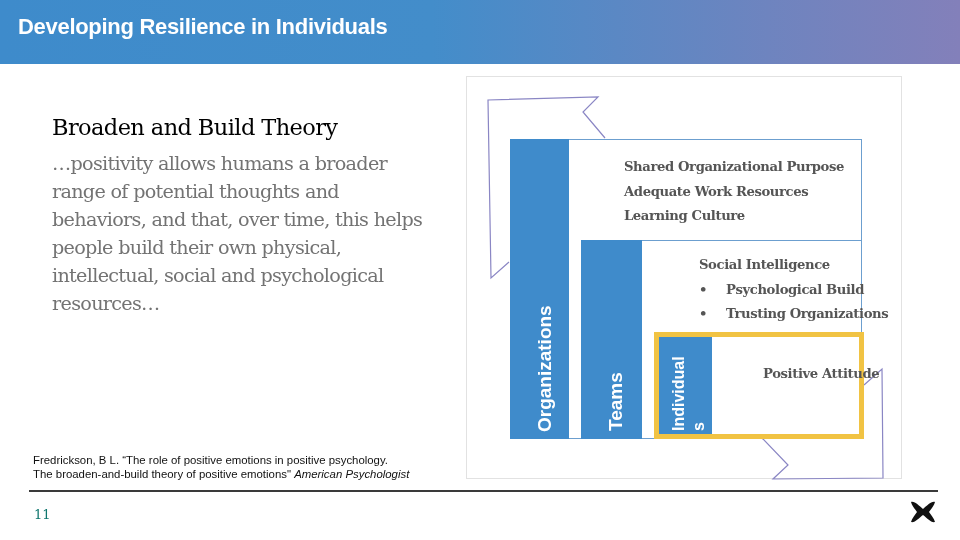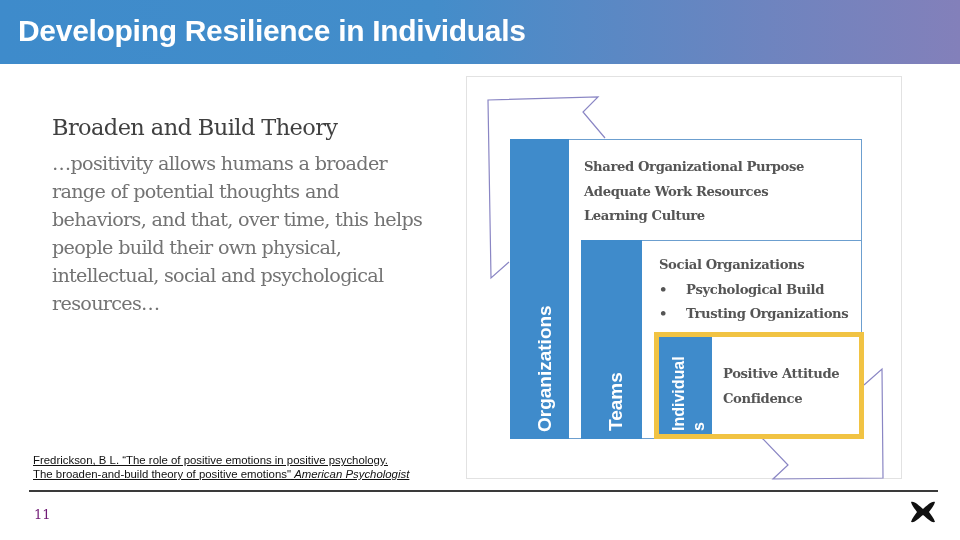--- a/index.html
+++ b/index.html
@@ -6,66 +6,66 @@
   html, body { width: 960px; height: 540px; overflow: hidden; background: #ffffff; }
   body { position: relative; font-family: "Liberation Sans", sans-serif; }
 
   .header {
     position: absolute; left: 0; top: 0; width: 960px; height: 64px;
     background: linear-gradient(90deg, #3e8bcb 0%, #438dca 45%, #6e84bf 80%, #8380ba 100%);
   }
   .header-title {
     position: absolute; left: 18px; top: 14px;
     font-family: "Liberation Sans", sans-serif; font-weight: bold;
-    font-size: 30px; color: #ffffff; letter-spacing: -0.3px;
+    font-size: 22px; color: #ffffff; letter-spacing: -0.3px;
   }
 
   .theory-title {
     position: absolute; left: 52px; top: 114px;
-    font-family: "DejaVu Serif", serif; font-size: 22.5px; color: #404040;
+    font-family: "DejaVu Serif", serif; font-size: 22.5px; color: #000000;
     letter-spacing: -0.6px;
   }
   .theory-body {
     position: absolute; left: 52px; top: 150px; width: 380px;
     font-family: "DejaVu Serif", serif; font-size: 19.2px; line-height: 28px; color: #737373;
     letter-spacing: -0.7px;
   }
 
   .citation {
     position: absolute; left: 33px; top: 453px;
-    font-family: "Liberation Sans", sans-serif; font-size: 11.4px; line-height: 14px; color: #111; text-decoration: underline;
+    font-family: "Liberation Sans", sans-serif; font-size: 11.4px; line-height: 14px; color: #111;
   }
   .citation i { font-style: italic; }
 
   .divider {
     position: absolute; left: 29px; top: 490px; width: 909px; height: 1.5px; background: #3a3a3a;
   }
   .page-number {
     position: absolute; left: 34px; top: 507px;
-    font-family: "DejaVu Serif", serif; font-size: 13px; color: #701a75;
+    font-family: "DejaVu Serif", serif; font-size: 13px; color: #0f766e;
   }
   .logo { position: absolute; left: 910px; top: 500px; width: 26px; height: 24px; }
 
   .diagram-frame {
     position: absolute; left: 466px; top: 76px; width: 436px; height: 403px;
     border: 1px solid #e2e2e2; background: #fff;
   }
   .arrows { position: absolute; left: 0; top: 0; width: 960px; height: 540px; pointer-events: none; }
 
   .box { position: absolute; background: #fff; border: 1.5px solid #6c9fcf; }
   .bar {
     position: absolute; background: #3f8bcb;
   }
   .bar-label {
     position: absolute; color: #fff; font-family: "Liberation Sans", sans-serif; font-weight: bold;
     transform: rotate(-90deg); transform-origin: left top; white-space: nowrap;
   }
   .box-text {
     position: absolute; font-family: "DejaVu Serif", serif; font-weight: bold;
-    font-size: 13.2px; color: #555; line-height: 24.5px; letter-spacing: -0.4px; white-space: nowrap;
+    font-size: 13.2px; color: #555; line-height: 24.5px; letter-spacing: -0.4px; white-space: nowrap; margin-left: 40px;
   }
   .bullet { display: inline-block; width: 27px; }
 
   .org-box { left: 510px; top: 139px; width: 352px; height: 300px; }
   .org-bar { left: 510px; top: 139px; width: 59px; height: 300px; }
   .team-box { left: 581px; top: 240px; width: 281px; height: 199px; }
   .team-bar { left: 581px; top: 240px; width: 61px; height: 199px; }
   .ind-highlight {
     position: absolute; left: 654px; top: 332px; width: 210px; height: 107px;
     border: 5px solid #f1c343; background: #fff;
@@ -102,34 +102,33 @@
   <div>Shared Organizational Purpose</div>
   <div>Adequate Work Resources</div>
   <div>Learning Culture</div>
 </div>
 
 <div class="box team-box"></div>
 <div class="bar team-bar">
   <div class="bar-label" style="left:24px; top:191px; font-size:19px;">Teams</div>
 </div>
 <div class="box-text" style="left:659px; top:253px;">
-  <div>Social Organizations</div>
+  <div>Social Intelligence</div>
   <div><span class="bullet">•</span><span>Psychological Build</span></div>
   <div><span class="bullet">•</span><span>Trusting Organizations</span></div>
 </div>
 
 <div class="ind-highlight"></div>
 <div class="bar ind-bar">
   <div class="bar-label" style="left:10px; top:94px; font-size:16px; line-height:20px;">
     <div>Individual</div>
     <div>s</div>
   </div>
 </div>
 <div class="box-text" style="left:723px; top:362px;">
   <div>Positive Attitude</div>
-  <div>Confidence</div>
 </div>
 
 <div class="divider"></div>
 <div class="page-number">11</div>
 <svg class="logo" viewBox="0 0 26 24">
   <path d="M1,2 C5,1 9,6 13,9 C17,6 21,1 25,2 C24,6 21,9 19,12 C21,15 24,18 25,22 C21,23 17,18 13,15 C9,18 5,23 1,22 C2,18 5,15 7,12 C5,9 2,6 1,2 Z" fill="#111"></path>
 </svg>
 
 </body></html>

